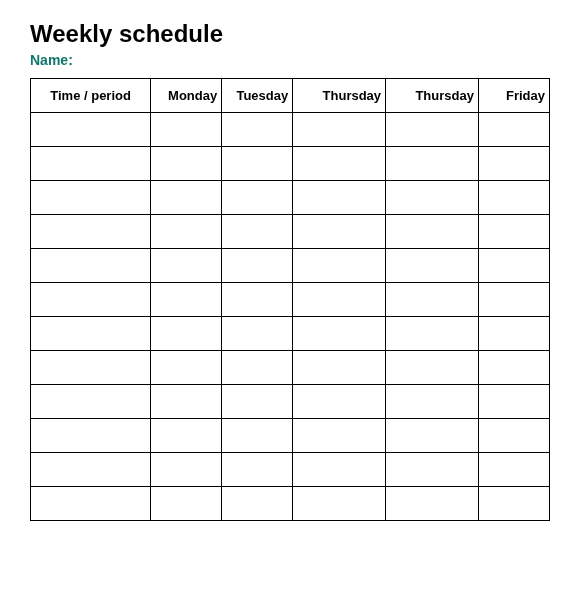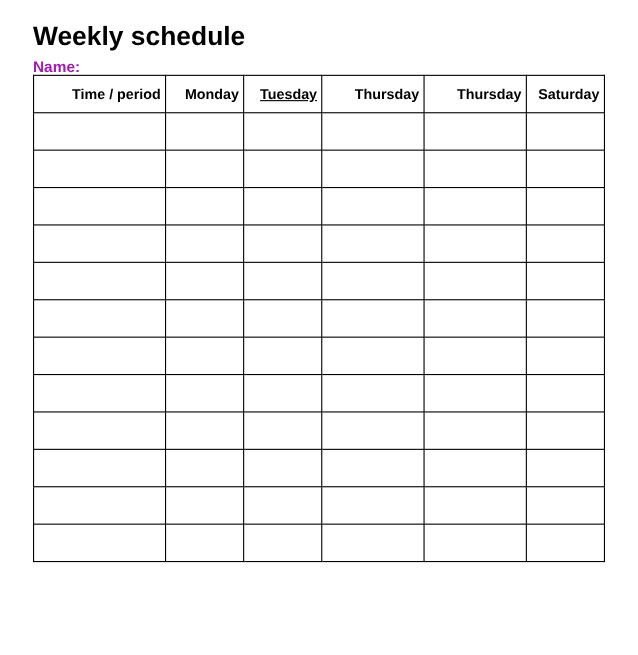--- a/index.html
+++ b/index.html
@@ -26,21 +26,22 @@
     .page-title {
       font-size: 24px;
       font-weight: bold;
       margin-bottom: 4px;
       color: #000;
     }
 
     .name-row {
       font-size: 14px;
       font-weight: bold;
-      color: #a21caf;
+      margin-bottom: 10px;
+      color: #0f766e;
     }
 
     .schedule-table {
       width: 100%;
       border-collapse: collapse;
       table-layout: fixed;
     }
 
     .schedule-table th,
     .schedule-table td {
@@ -52,31 +53,31 @@
       vertical-align: middle;
     }
 
     .schedule-table thead th {
       font-weight: bold;
       text-align: right;
       background: #fff;
     }
 
     .schedule-table thead th:first-child {
-      text-align: right;
+      text-align: center;
       width: 22%;
     }
 
     .schedule-table tbody td {
       background: #fff;
     }
 
     .col-time { width: 22%; }
     .col-mon  { width: 13%; }
-    .col-tue  { width: 13%; text-decoration: underline; }
+    .col-tue  { width: 13%; }
     .col-wed  { width: 17%; }
     .col-thu  { width: 17%; }
     .col-fri  { width: 13%; }
 
     .notes-title {
       font-size: 24px;
       font-weight: bold;
       margin-top: 16px;
       color: #000;
     }
@@ -91,21 +92,21 @@
   <div class="name-row">Name:</div>
 
   <table class="schedule-table">
     <thead>
       <tr>
         <th class="col-time">Time / period</th>
         <th class="col-mon">Monday</th>
         <th class="col-tue">Tuesday</th>
         <th class="col-wed">Thursday</th>
         <th class="col-thu">Thursday</th>
-        <th class="col-fri">Saturday</th>
+        <th class="col-fri">Friday</th>
       </tr>
     </thead>
     <tbody id="table-body">
     <tr>
           <td></td>
           <td></td>
           <td></td>
           <td></td>
           <td></td>
           <td></td>

